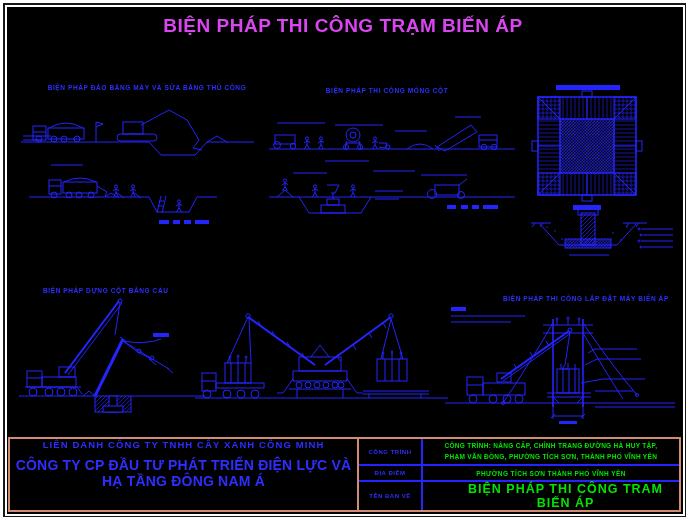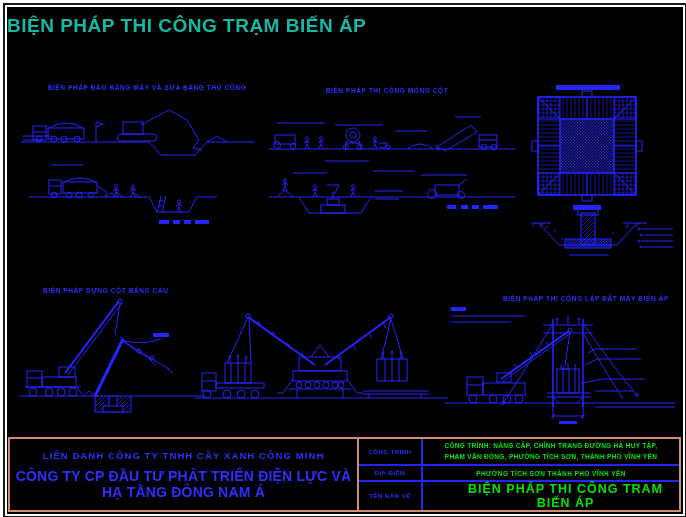--- a/index.html
+++ b/index.html
@@ -2,40 +2,40 @@
 <html><head>
 <meta charset="utf-8">
 <style>
   html,body { margin:0; padding:0; background:#fff; }
   body { width:686px; height:517px; position:relative; overflow:hidden;
          font-family:"Liberation Sans", sans-serif; }
   .sheet-outer { position:absolute; left:3px; top:3px; width:680px; height:511px;
                  border:2px solid #181818; background:#fff; }
   .sheet { position:absolute; left:2px; top:2px; right:2px; bottom:2px; background:#000; }
 
-  .main-title { position:absolute; top:8px; left:0; width:672px; text-align:left;
-                color:#14b8a6; font-size:19px; font-weight:bold; letter-spacing:0.5px;
+  .main-title { position:absolute; top:8px; left:0; width:672px; text-align:center;
+                color:#d946ef; font-size:19px; font-weight:bold; letter-spacing:0.5px;
                 white-space:nowrap; }
 
   .dtitle { position:absolute; color:#2e2eff; font-weight:bold; font-size:6.5px;
             letter-spacing:0.6px; text-align:center; white-space:nowrap; }
 
   svg.draw { position:absolute; overflow:visible; }
   .draw line, .draw polyline, .draw path, .draw rect, .draw circle,
   .draw ellipse, .draw polygon { stroke:#2424ff; fill:none; }
   .draw .f   { fill:#2424ff !important; stroke:none !important; }
   .draw .pf  { stroke:#2424ff; }
   #wkr line, #wkr circle { stroke:#2424ff; fill:none; stroke-width:1; }
 
   
   .tblock { position:absolute; left:1px; top:430px; width:669px; height:71px;
             border:2px solid #d18d72; background:#000; }
   .tb-left { position:absolute; left:0; top:0; width:347px; height:100%;
              border-right:2px solid #d18d72; display:flex; flex-direction:column;
-             justify-content:center; gap:7px; text-align:center;
+             justify-content:flex-start; gap:7px; text-align:center;
              color:#2e2eff; font-weight:bold; }
   .tb-left .l1 { font-size:9.5px; letter-spacing:1.1px; }
   .tb-left .l2 { font-size:14px; letter-spacing:0.2px; }
   .tb-right { position:absolute; left:349px; top:0; right:0; height:100%;
               display:flex; flex-direction:column; }
   .tb-row { display:flex; border-bottom:2px solid #2424ff; }
   .tb-row:last-child { border-bottom:none; flex:1;gap:29px; }
   .tb-row.r1 { height:26px; }
   .tb-row.r2 { height:14px; }
   .tb-label { width:62px; border-right:2px solid #2424ff; color:#2e2eff;

